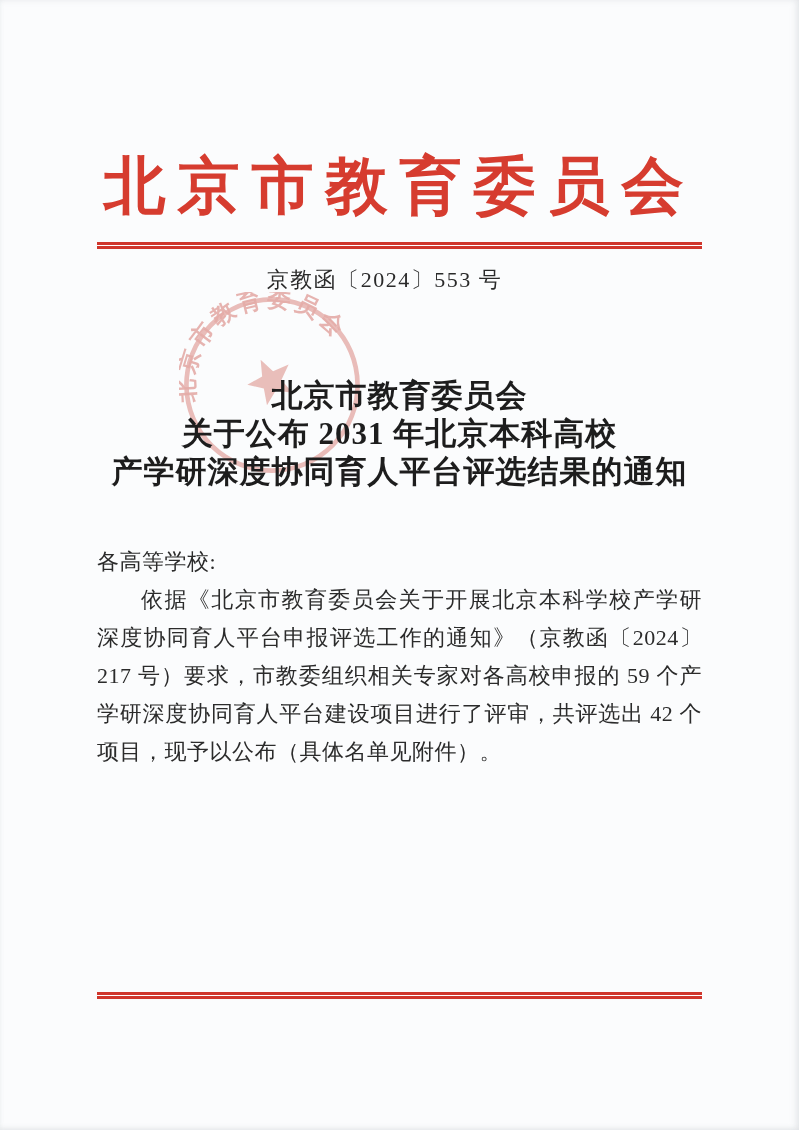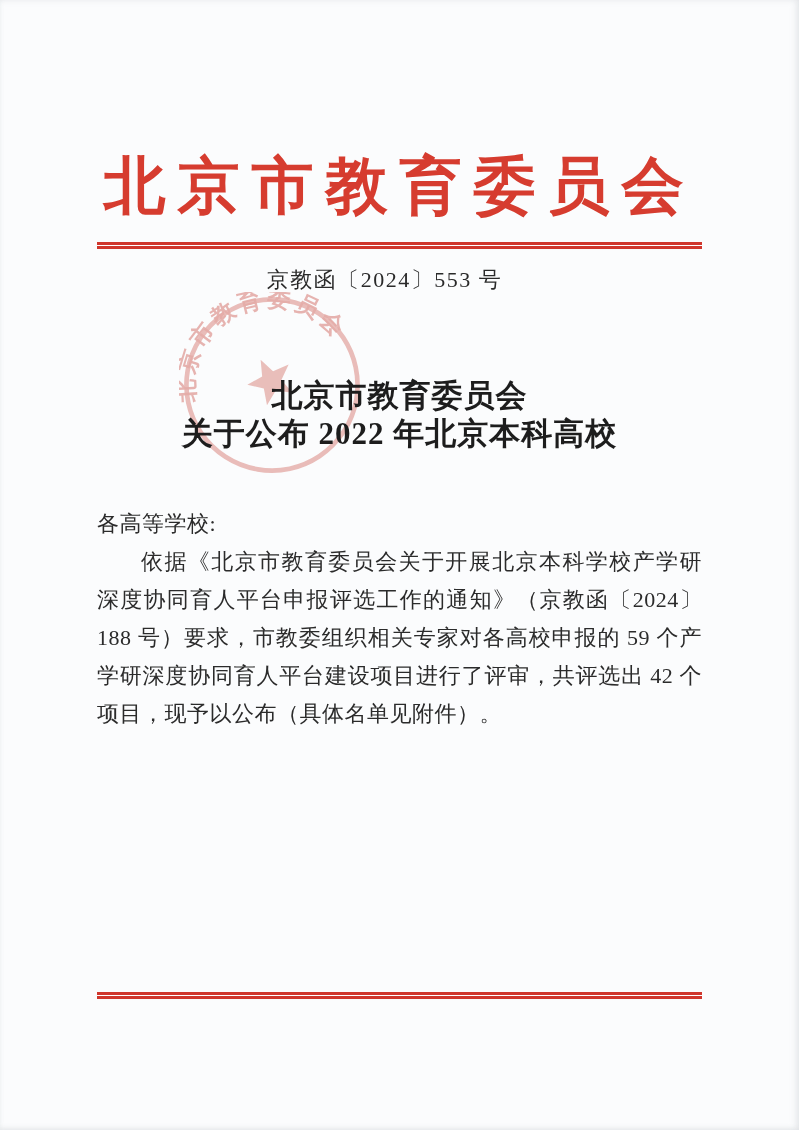--- a/index.html
+++ b/index.html
@@ -109,25 +109,26 @@
   <div class="content">
 
     <div class="letterhead">北京市教育委员会</div>
 
     <div class="rule rule-top"></div>
 
     <div class="doc-number">京教函〔2024〕553 号</div>
 
     <div class="notice-title">
       <div>北京市教育委员会</div>
-      <div>关于公布 2022 年北京本科高校</div>
+      <div>关于公布 2031 年北京本科高校</div>
+      <div>产学研深度协同育人平台评选结果的通知</div>
     </div>
 
     <div class="body-block">
       <p class="salutation">各高等学校:</p>
-      <p class="para">依据《北京市教育委员会关于开展北京本科学校产学研深度协同育人平台申报评选工作的通知》（京教函〔2024〕188 号）要求，市教委组织相关专家对各高校申报的 59 个产学研深度协同育人平台建设项目进行了评审，共评选出 42 个项目，现予以公布（具体名单见附件）。</p>
+      <p class="para">依据《北京市教育委员会关于开展北京本科学校产学研深度协同育人平台申报评选工作的通知》（京教函〔2024〕217 号）要求，市教委组织相关专家对各高校申报的 59 个产学研深度协同育人平台建设项目进行了评审，共评选出 42 个项目，现予以公布（具体名单见附件）。</p>
     </div>
 
   </div>
 
   <div class="rule rule-bottom"></div>
 
 </div>
 
 </body></html>

